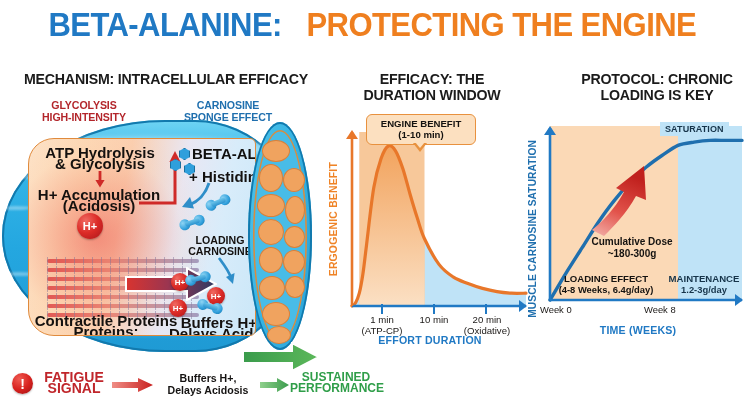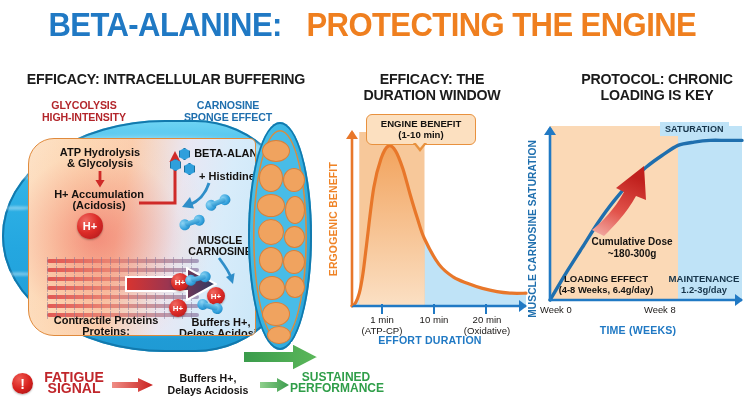--- a/index.html
+++ b/index.html
@@ -34,21 +34,21 @@
   .fiber-streak{position:absolute;background:rgba(255,255,255,.35);border-radius:50%;filter:blur(1.2px);}
 
   
   .sarco{position:absolute;left:26px;top:22px;width:226px;height:196px;border-radius:26px 6px 6px 26px;
     border:1.6px solid #e08a3c;
     background:
       radial-gradient(circle at 30% 50%, rgba(230,40,40,.40) 0%, rgba(235,80,60,.22) 26%, rgba(250,190,150,.10) 46%, rgba(255,255,255,0) 62%),
       linear-gradient(100deg,#fde3c8 0%,#fdd9b6 22%,#fbcfb0 40%,#e9e7f3 62%,#d8ecfa 80%,#cbe7f8 100%);
     overflow:hidden;}
 
-  .sc-txt{position:absolute;font-weight:bold;color:#14110f;font-size:11px;line-height:11.4px;text-align:center;white-space:nowrap;}
+  .sc-txt{position:absolute;font-weight:bold;color:#14110f;font-size:15px;line-height:11.4px;text-align:center;white-space:nowrap;}
 
   .hplus{position:absolute;border-radius:50%;background:radial-gradient(circle at 34% 30%,#f06a62 0%,#dc2b27 48%,#a9151a 100%);
     color:#fff;font-weight:bold;display:flex;align-items:center;justify-content:center;
     box-shadow:0 1px 2px rgba(0,0,0,.3);}
 
   .myofil{position:absolute;left:18px;top:120px;width:152px;height:58px;}
   .myo-row{position:absolute;height:4px;width:152px;
     background:linear-gradient(90deg,#d44 0%,#e87b6b 40%,#9a8fb5 100%);border-radius:2px;opacity:.85;}
   .myo-row::after{content:"";position:absolute;left:0;top:-2px;width:152px;height:8px;
     background:repeating-linear-gradient(90deg,rgba(120,110,150,.55) 0 1.2px,rgba(0,0,0,0) 1.2px 9px);}
@@ -120,21 +120,21 @@
 </style>
 </head>
 <body>
 <div id="root">
 
 <div class="title-bar">
   <span class="t-blue">BETA-ALANINE:</span>
   <span class="t-orange">PROTECTING THE ENGINE</span>
 </div>
 
-<div class="panel-head" style="left:6px;top:72px;width:320px;">EFFICACY: INTRACELLULAR BUFFERING</div>
+<div class="panel-head" style="left:6px;top:72px;width:320px;">MECHANISM: INTRACELLULAR EFFICACY</div>
 
 <div class="panel-head" style="left:342px;top:72px;width:180px;">
   <div>EFFICACY: THE</div>
   <div>DURATION WINDOW</div>
 </div>
 
 <div class="panel-head" style="left:552px;top:72px;width:210px;">
   <div>PROTOCOL: CHRONIC</div>
   <div>LOADING IS KEY</div>
 </div>
@@ -224,21 +224,21 @@
           <i style="left:15px;top:0;"></i>
           <b></b>
         </div>
     <div class="dumb" style="left:150px;top:78px;transform:rotate(-18deg);">
           <i style="left:0;top:0;"></i>
           <i style="left:15px;top:0;"></i>
           <b></b>
         </div>
 
     <div class="sc-txt" style="left:146px;top:96px;width:90px;font-size:10.6px;">
-      <div>MUSCLE</div>
+      <div>LOADING</div>
       <div>CARNOSINE</div>
     </div>
 
     <svg style="position:absolute;left:186px;top:118px;" width="24" height="28" viewBox="0 0 24 28">
       <path d="M4 1 C10 9, 14 14, 16 21" stroke="#2f8ec9" stroke-width="2.6" fill="none"></path>
       <path d="M11 20 l7 7 l1.6 -11 Z" fill="#2f8ec9"></path>
     </svg>
 
     <div class="hplus" style="left:142px;top:134px;width:18px;height:18px;font-size:8px;">H+</div>
     <div class="dumb" style="left:156px;top:134px;transform:rotate(-14deg);">

